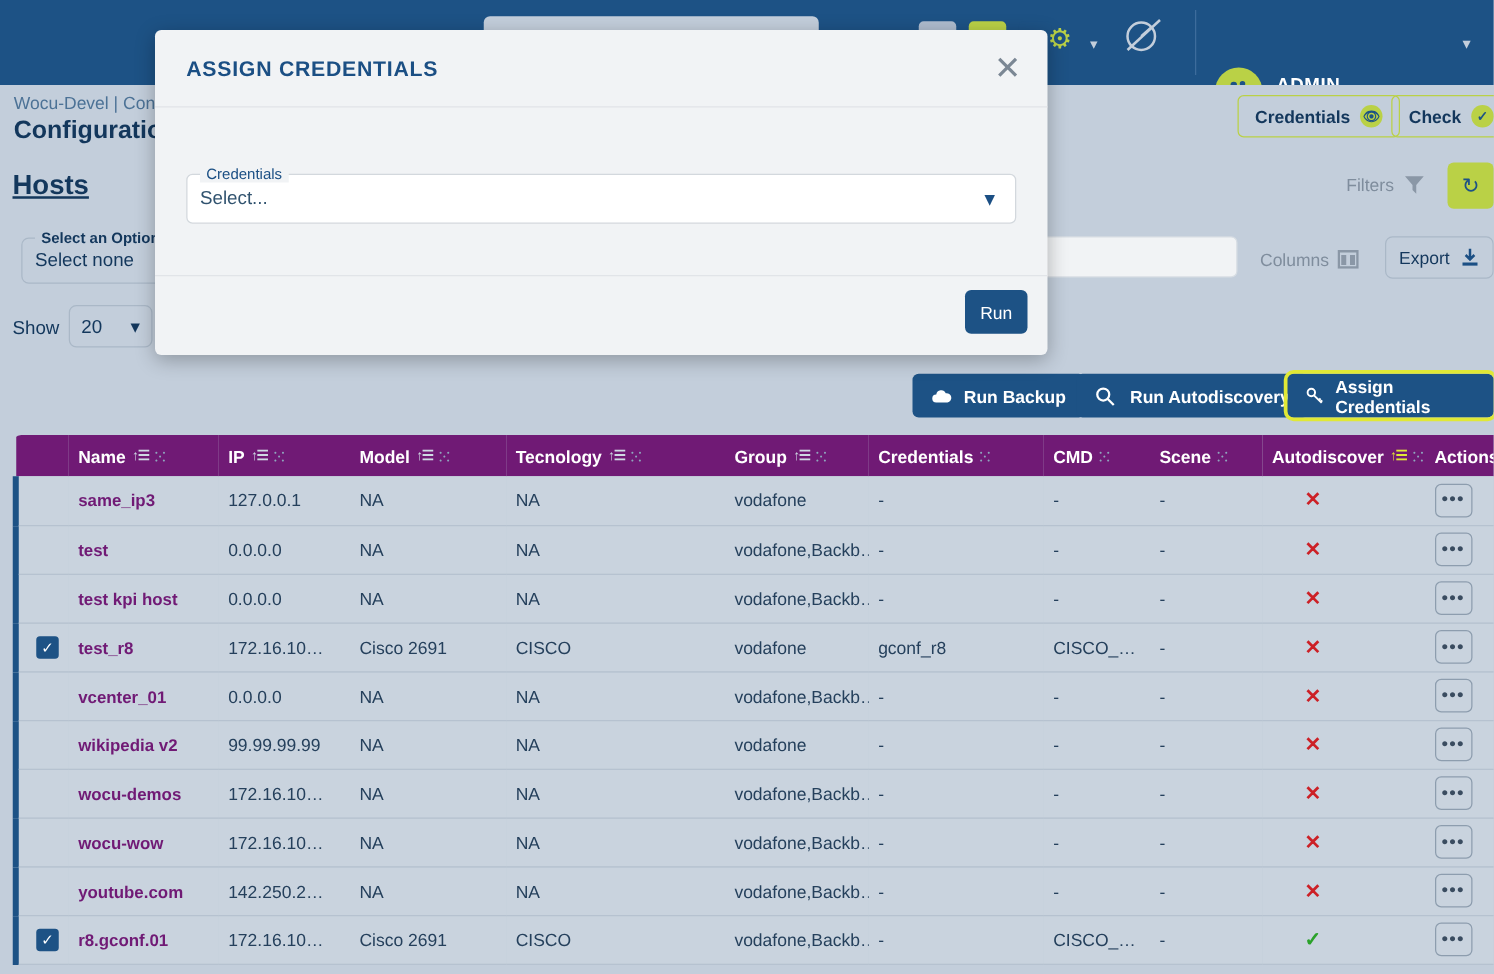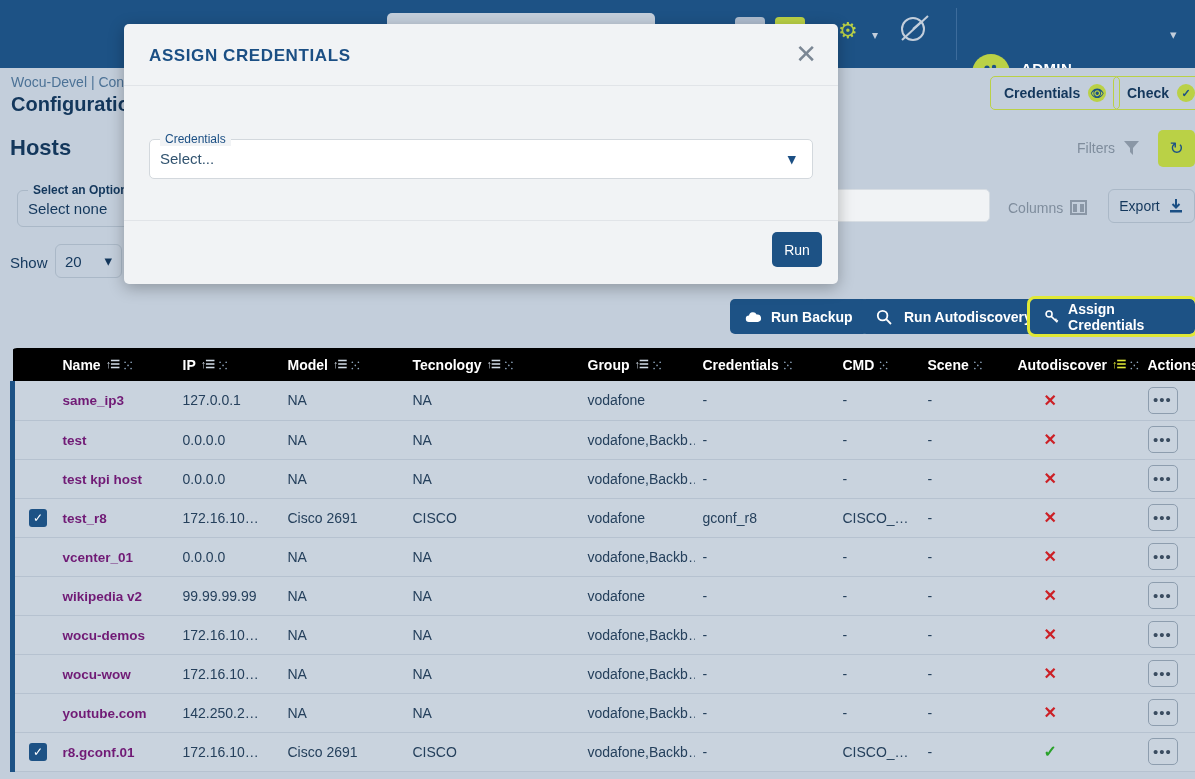--- a/index.html
+++ b/index.html
@@ -63,21 +63,21 @@
     color:#13375c; font-size:14px; font-weight:bold;
   }
   .btn-monitoring { left:990px; }
   .btn-check { left:1113px; }
   .pill-icon {
     width:18px; height:18px; border-radius:50%; background:#bad146;
     display:flex; align-items:center; justify-content:center; color:#1d5285; font-size:11px;
   }
 
   
-  .page-title { position:absolute; left:10px; top:135px; font-size:22px; font-weight:bold; color:#13375c; }
+  .page-title { position:absolute; left:10px; top:135px; font-size:22px; font-weight:bold; color:#13375c;text-decoration:underline; }
   .filters {
     position:absolute; left:1077px; top:139px; display:flex; align-items:center; gap:8px;
     color:#7c8a99; font-size:14px;
   }
   .filters-label{ color:#7f8d9d; }
   .refresh-btn {
     position:absolute; left:1158px; top:130px; width:37px; height:37px; background:#bad146;
     border-radius:5px; display:flex; align-items:center; justify-content:center;
     color:#1d5285; font-size:17px;
   }
@@ -118,21 +118,21 @@
   .act-autodisc { left:861px;gap:12px; }
   .act-assign { left:1030px; outline:3px solid #e0e836; }
 
   
   .table-wrap {
     position:absolute; left:10px; top:348px; width:1185px; height:431px;
     border-top-left-radius:7px; overflow:hidden;
   }
   table { border-collapse:collapse; width:1185px; table-layout:fixed; }
   thead th {
-    background:#000000; color:#ffffff; font-size:14px; font-weight:bold;
+    background:#701a75; color:#ffffff; font-size:14px; font-weight:bold;
     height:33px; text-align:left; padding:0 0 0 8px; white-space:nowrap;
   }
   .th-inner { display:flex; align-items:center; gap:5px; }
   .sort-ico { color:#cfd9e4; font-size:11px; letter-spacing:-1px; }
   .sort-ico.active { color:#e0e836; }
   .grip { color:#8fa6bd; font-size:10px; letter-spacing:-2px; }
   tbody td {
     background:#c9d3de; color:#25405c; font-size:14px; height:39px;
     padding:0 0 0 8px; border-bottom:1px solid #b6c2d0; white-space:nowrap;
     overflow:hidden;

